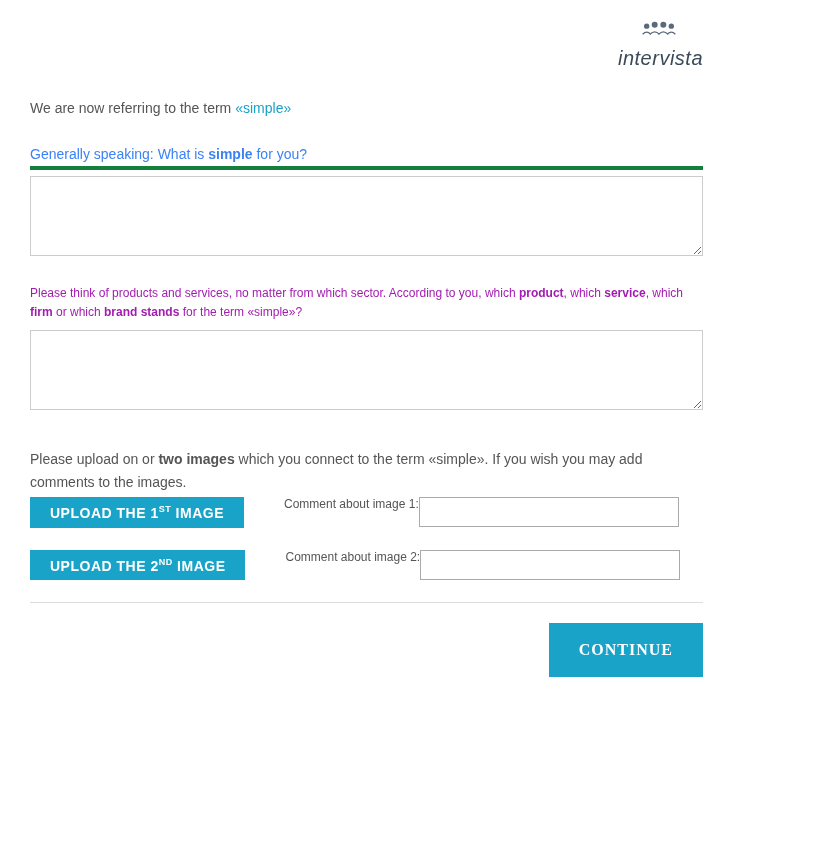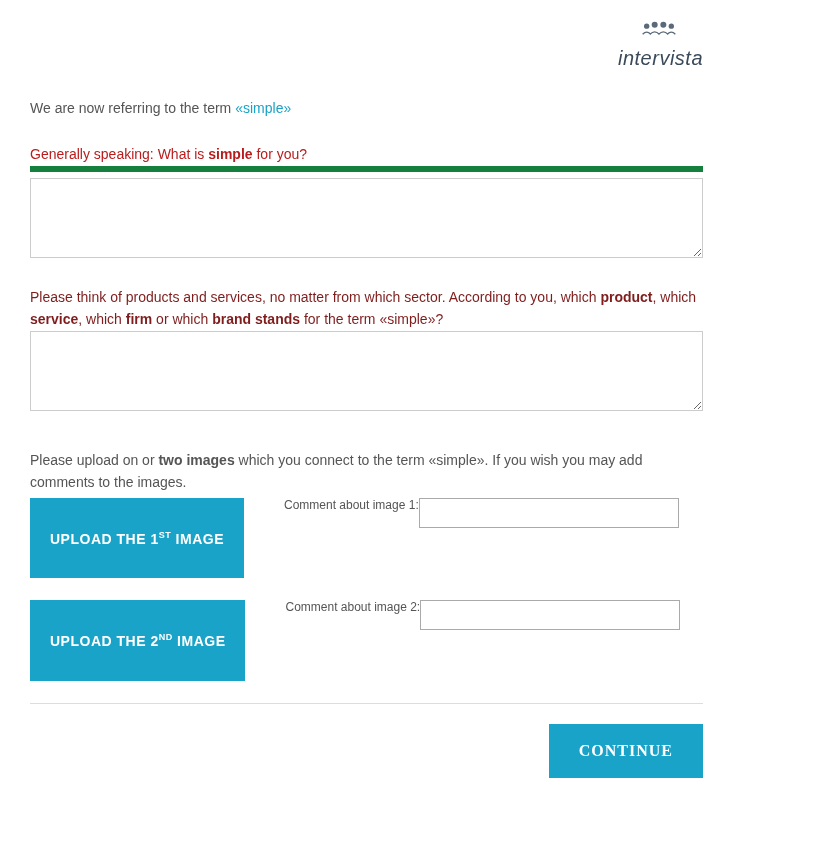--- a/index.html
+++ b/index.html
@@ -56,23 +56,23 @@
       margin-bottom: 30px;
     }
 
     .term-highlight {
       color: #1aa3c8;
     }
 
     
     .section-label {
       font-size: 14px;
-      color: #b91c1c;
+      color: #3b82f6;
       margin-bottom: 6px;
-      border-bottom: 6px solid #15803d;
+      border-bottom: 4px solid #15803d;
       padding-bottom: 4px;
       display: block;
     }
 
     .section-label strong {
       font-weight: bold;
     }
 
     
     .response-textarea {
@@ -82,22 +82,23 @@
       resize: vertical;
       padding: 8px;
       font-size: 13px;
       color: #555;
       outline: none;
       margin-bottom: 24px;
     }
 
     
     .description-text {
-      font-size: 14px;
-      color: #7f1d1d;
+      font-size: 12px;
+      color: #a21caf;
+      margin-bottom: 8px;
       line-height: 1.6;
     }
 
     .description-text strong {
       font-weight: bold;
     }
 
     
     .upload-section {
       margin-top: 10px;
@@ -119,21 +120,21 @@
       display: flex;
       align-items: flex-start;
       margin-bottom: 22px;
       gap: 40px;
     }
 
     .upload-button {
       background-color: #1aa3c8;
       color: #fff;
       border: none;
-      padding: 32px 20px;
+      padding: 7px 20px;
       font-size: 14px;
       font-weight: bold;
       letter-spacing: 0.5px;
       cursor: pointer;
       min-width: 200px;
       text-transform: uppercase;
     }
 
     .upload-button sup {
       font-size: 9px;

